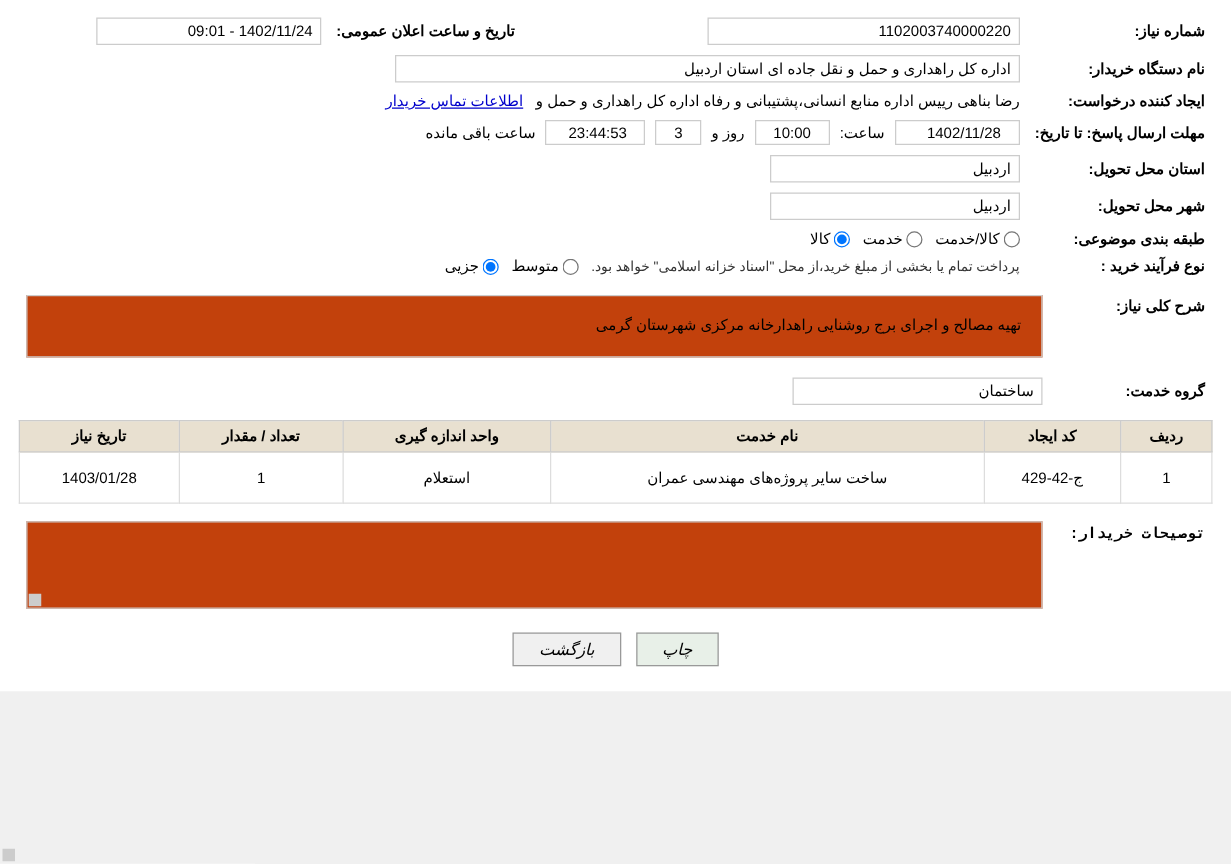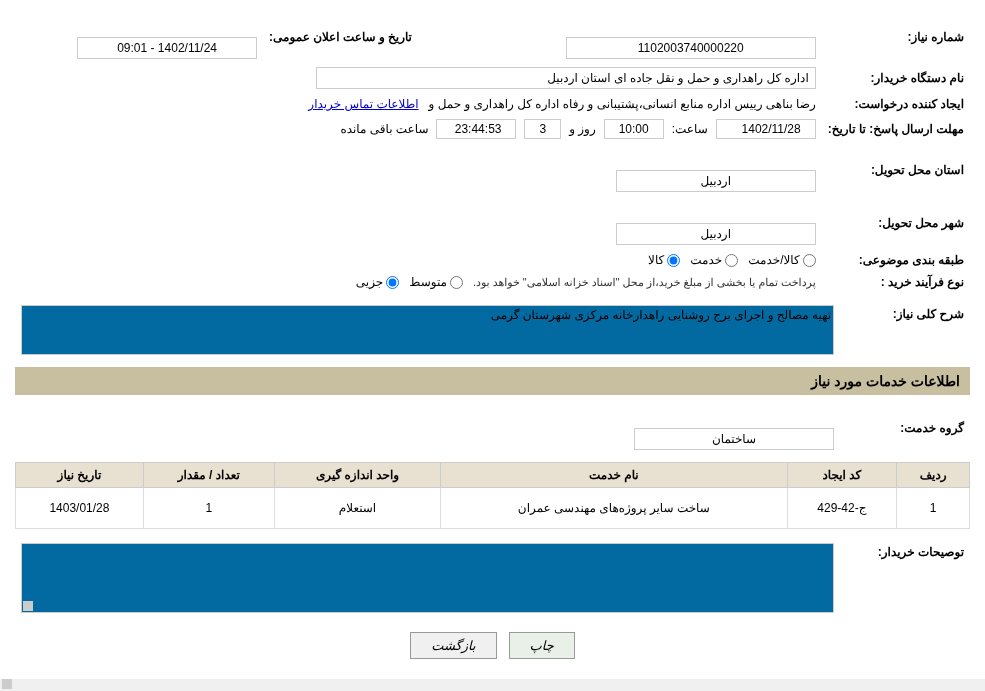--- a/index.html
+++ b/index.html
@@ -44,22 +44,21 @@
     }
     .value-cell {
       text-align: right;
     }
     .input-box {
       border: 1px solid #ccc;
       background: #fff;
       padding: 3px 6px;
       display: inline-block;
       min-width: 180px;
-      text-align: center;
-      margin-top: 23px;
+      text-align: right;
     }
     .input-box-wide {
       border: 1px solid #ccc;
       background: #fff;
       padding: 3px 6px;
       display: inline-block;
       width: 380px;
       text-align: right;
     }
     .section-header {
@@ -131,22 +130,22 @@
       cursor: pointer;
       font-size: 13px;
       font-family: Tahoma, Arial, sans-serif;
       font-style: italic;
     }
     .btn-primary {
       background: #e8f0e8;
     }
     .description-box {
       border: 1px solid #ccc;
-      background: #0369a1;
-      padding: 2px;
+      background: #c2410c;
+      padding: 16px;
       min-height: 50px;
       direction: rtl;
     }
     .resize-handle {
       width: 10px;
       height: 10px;
       background: #ccc;
       display: block;
       position: absolute;
       bottom: 2px;
@@ -286,23 +285,20 @@
         <td class="value-cell">
           <div class="description-box">
             <span>تهیه مصالح و اجرای برج روشنایی راهدارخانه مرکزی شهرستان گرمی</span>
             <span class="resize-handle"></span>
           </div>
         </td>
       </tr>
     </tbody>
       </table>
 
-    <div class="section-header">
-      <span>اطلاعات خدمات مورد نیاز</span>
-    </div>
 
     <table class="info-table">
       <tbody>
           <tr>
         <td class="label-cell" style="width:130px;">گروه خدمت:</td>
         <td class="value-cell">
           <div class="input-box" style="min-width:200px;">
             <span>ساختمان</span>
           </div>
         </td>
@@ -326,21 +322,21 @@
             <td>1</td>
             <td>ج-42-429</td>
             <td>ساخت سایر پروژه‌های مهندسی عمران</td>
             <td>استعلام</td>
             <td>1</td>
             <td>1403/01/28</td>
           </tr>
         </tbody>
     </table>
 
-    <table class="info-table" style="margin-top:10px;">
+    <table class="info-table" style="margin-top:10px;font-family:Liberation Mono, monospace;">
       <tbody>
           <tr>
         <td class="label-cell" style="vertical-align:top; padding-top:6px; width:130px;">توصیحات خریدار:</td>
         <td class="value-cell">
           <div style="position:relative;">
             <div class="description-box" style="min-height:70px;">
               <span class="resize-handle"></span>
             </div>
           </div>
         </td>

